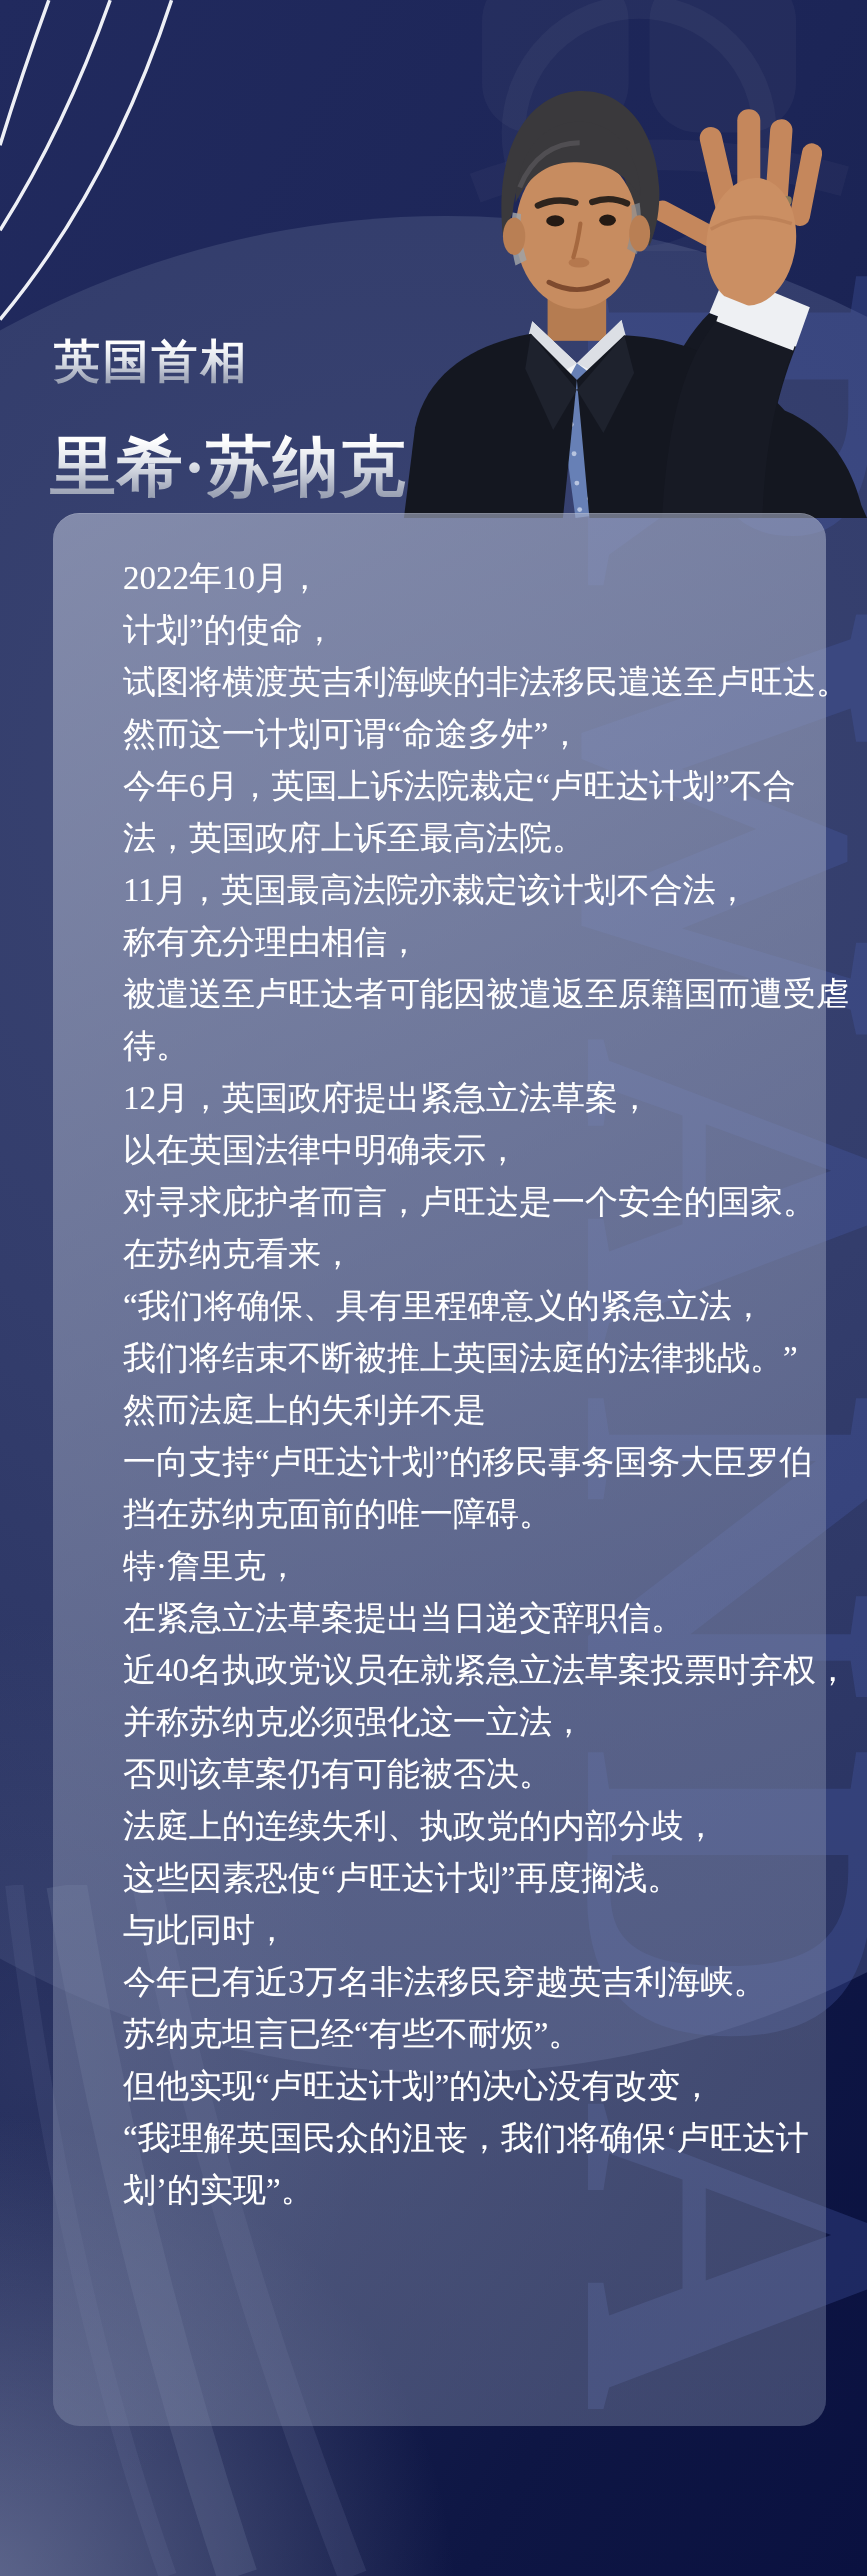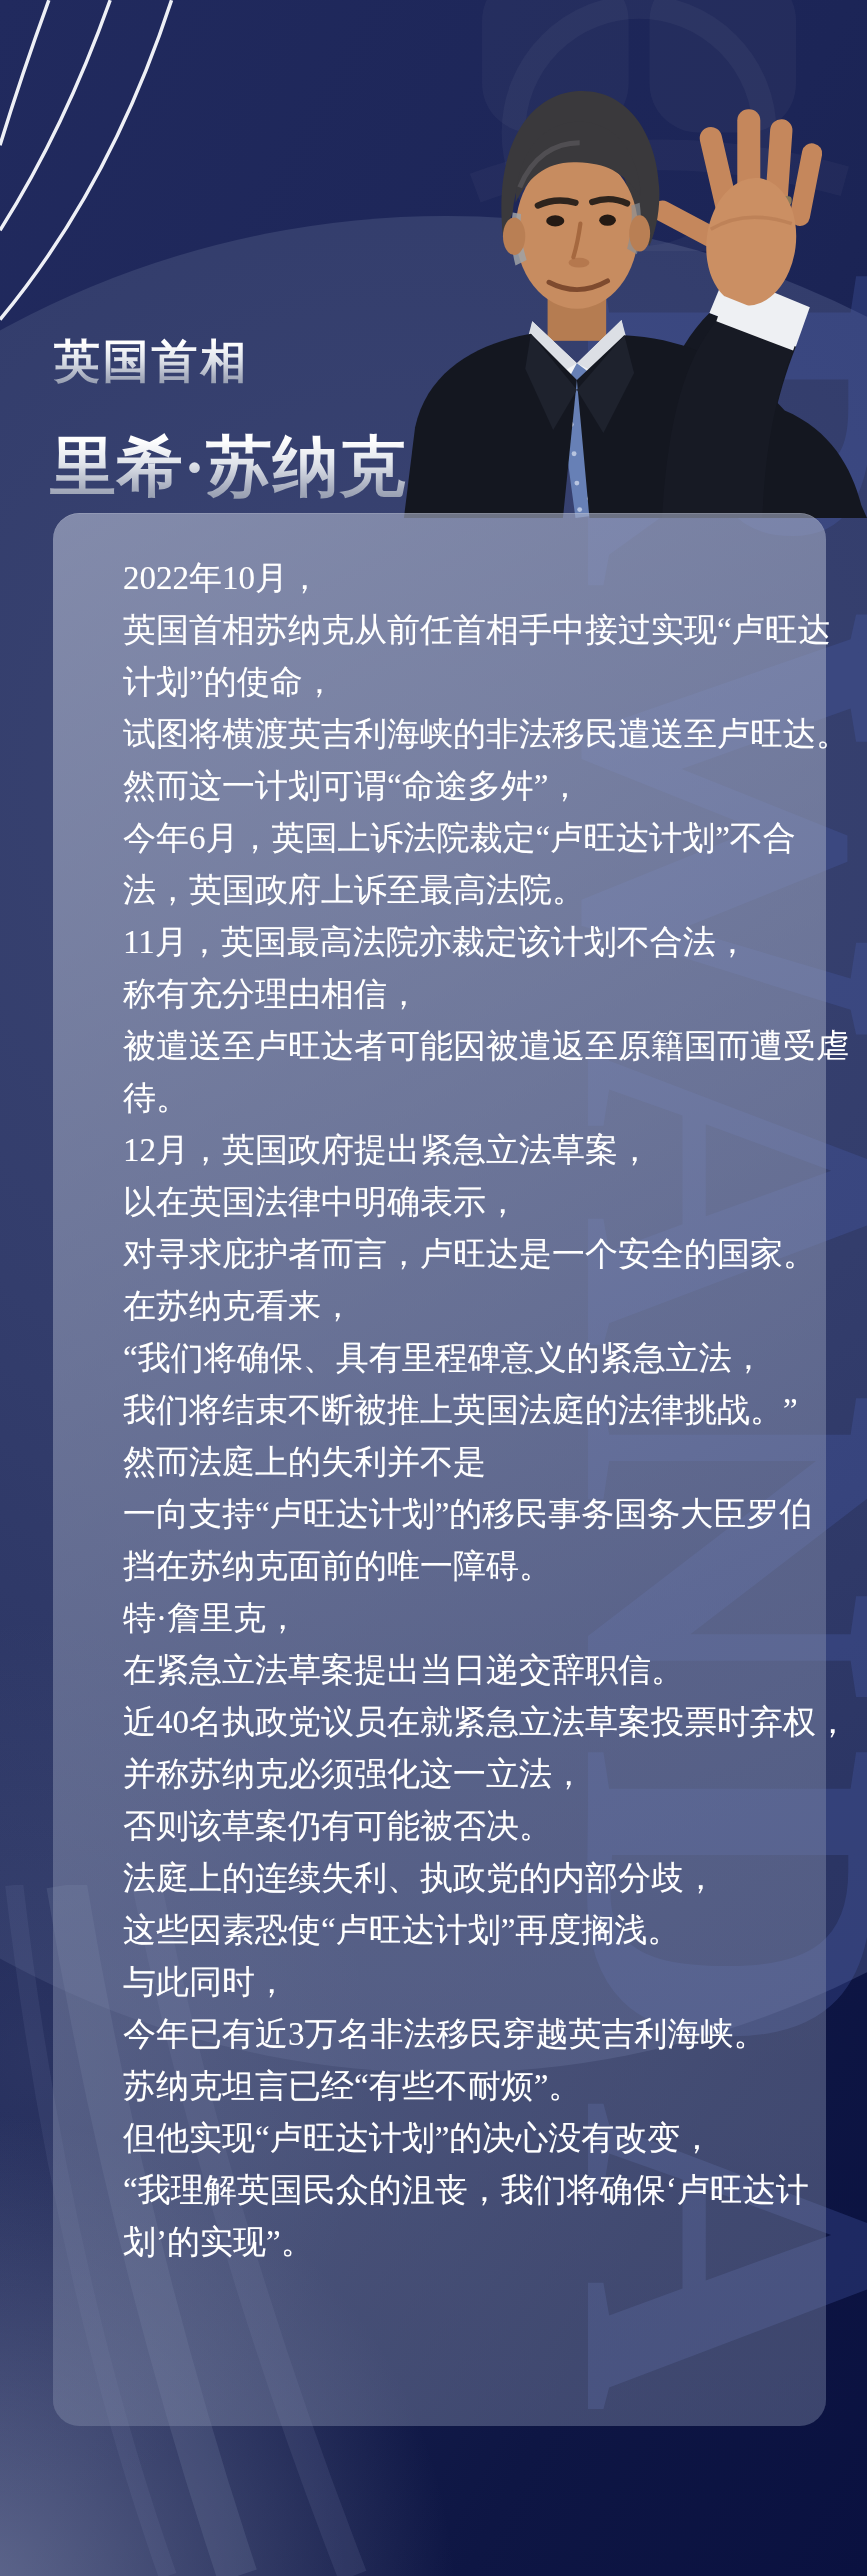--- a/index.html
+++ b/index.html
@@ -181,21 +181,20 @@
     <path d="M478,432 L588,474 L600,440 L490,396 Z" fill="#eef0f3"></path>
   </svg>
 
   <div class="h-sub grad-text">英国首相</div>
   <div class="h-name grad-text">里希·苏纳克</div>
 
   <div class="panel"></div>
 
   <div class="article">
     <div class="line">2022年10月，</div>
-    <div class="line">英国首相苏纳克从前任首相手中接过实现“卢旺达</div>
     <div class="line">计划”的使命，</div>
     <div class="line">试图将横渡英吉利海峡的非法移民遣送至卢旺达。</div>
     <div class="line">然而这一计划可谓“命途多舛”，</div>
     <div class="line">今年6月，英国上诉法院裁定“卢旺达计划”不合</div>
     <div class="line">法，英国政府上诉至最高法院。</div>
     <div class="line">11月，英国最高法院亦裁定该计划不合法，</div>
     <div class="line">称有充分理由相信，</div>
     <div class="line">被遣送至卢旺达者可能因被遣返至原籍国而遭受虐</div>
     <div class="line">待。</div>
     <div class="line">12月，英国政府提出紧急立法草案，</div>

